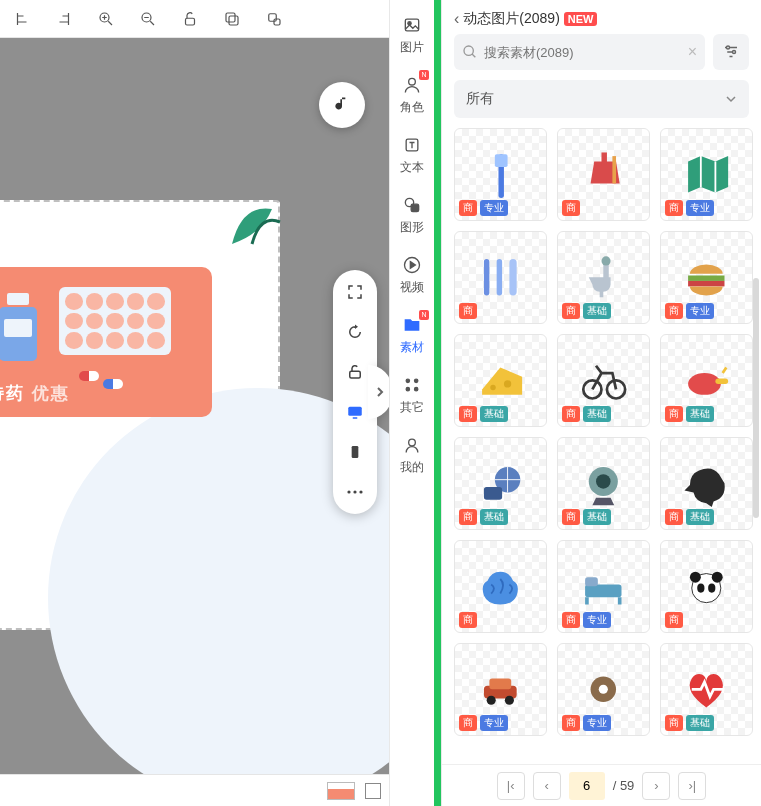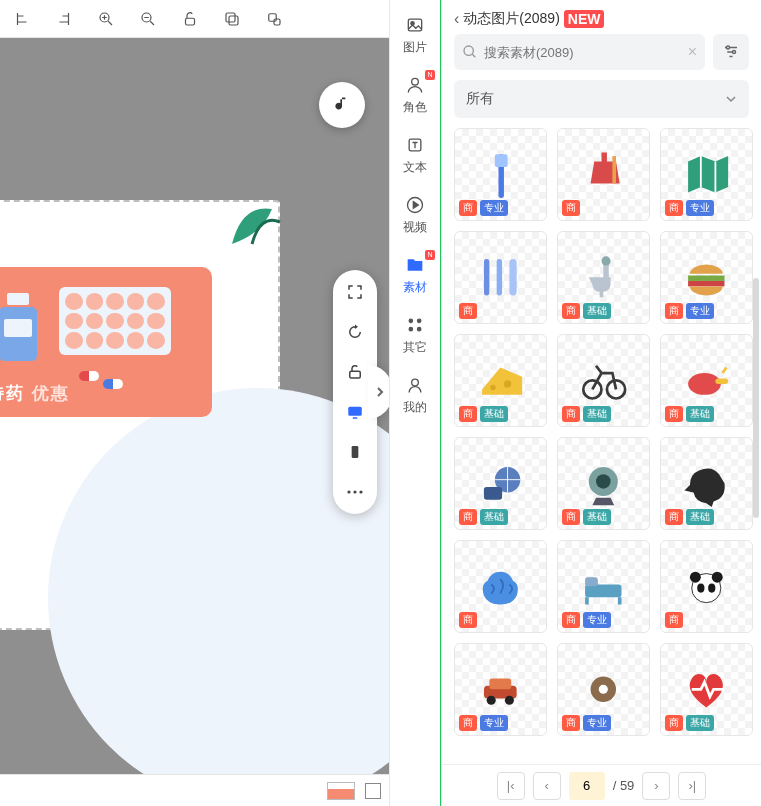--- a/index.html
+++ b/index.html
@@ -32,31 +32,31 @@
 .float-bar{position:absolute;right:12px;top:270px;width:44px;background:#fff;border-radius:22px;box-shadow:0 2px 12px rgba(0,0,0,.25);padding:12px 0;display:flex;flex-direction:column;align-items:center;gap:20px}
 .float-bar .fb{width:20px;height:20px;color:#444;cursor:pointer;display:flex;align-items:center;justify-content:center}
 .float-bar .fb.active{color:#2f6bff}
 .float-notch{position:absolute;right:-15px;top:50%;transform:translateY(-50%);width:24px;height:54px;background:#fff;border-radius:0 27px 27px 0;display:flex;align-items:center;justify-content:center;box-shadow:4px 0 8px rgba(0,0,0,.12)}
 
 .bottom-pager{position:absolute;left:0;right:0;bottom:0;height:32px;background:#fff;border-top:1px solid #e5e5e5;display:flex;align-items:center;justify-content:flex-end;gap:10px;padding:0 8px}
 .bottom-pager .thumb{width:28px;height:18px;border:1px solid #bbb;background:linear-gradient(#fff 40%,#f58b72 40%)}
 .bottom-pager .sq{width:16px;height:16px;border:1.5px solid #888}
 
 
-.cat-rail{width:52px;background:#fff;border-left:1px solid #e8e8e8;border-right:1px solid #22c55e;display:flex;flex-direction:column;align-items:center;padding-top:10px;gap:10px}
+.cat-rail{width:52px;background:#fff;border-left:1px solid #e8e8e8;border-right:7px solid #22c55e;display:flex;flex-direction:column;align-items:center;padding-top:10px;gap:10px}
 .cat-item{display:flex;flex-direction:column;align-items:center;gap:3px;font-size:12px;color:#555;cursor:pointer;position:relative;width:100%;padding:4px 0}
 .cat-item.active{color:#2f6bff}
 .cat-item .ci{width:22px;height:22px;display:flex;align-items:center;justify-content:center}
 .cat-item .nbadge{position:absolute;top:0;right:5px;width:10px;height:10px;background:#ff4d4d;border-radius:2px;color:#fff;font-size:7px;line-height:10px;text-align:center}
 
 
 .panel{width:320px;background:#fff;display:flex;flex-direction:column;border-left:1px solid #e8e8e8}
 .panel-head{padding:10px 12px 6px;display:flex;align-items:center;gap:4px;font-size:14px;color:#333}
 .panel-head .back{font-size:16px;color:#666;cursor:pointer}
-.new-badge{background:#ff4d4d;color:#fff;font-size:14px;padding:1px 4px;border-radius:3px;font-weight:600}
+.new-badge{background:#ff4d4d;color:#fff;font-size:11px;padding:1px 4px;border-radius:3px;font-weight:600}
 .search-row{display:flex;gap:8px;padding:0 12px 10px}
 .search-box{flex:1;height:36px;background:#f2f3f5;border-radius:6px;display:flex;align-items:center;padding:0 8px;gap:6px;color:#888}
 .search-box input{flex:1;border:none;background:transparent;outline:none;font-size:13px;color:#333}
 .filter-btn{width:36px;height:36px;background:#f2f3f5;border-radius:6px;display:flex;align-items:center;justify-content:center;color:#666;cursor:pointer}
 .drop{height:38px;margin:0 12px 10px;background:#f2f3f5;border-radius:6px;display:flex;align-items:center;justify-content:space-between;padding:0 12px;font-size:14px;color:#555;cursor:pointer}
 
 .grid-wrap{flex:1;overflow-y:auto;padding:0 8px 0 12px}
 .grid{display:grid;grid-template-columns:repeat(3,1fr);gap:10px}
 .asset{aspect-ratio:1;border:1px solid #e6e6e6;border-radius:6px;position:relative;background-image:linear-gradient(45deg,#f3f3f3 25%,transparent 25%,transparent 75%,#f3f3f3 75%),linear-gradient(45deg,#f3f3f3 25%,transparent 25%,transparent 75%,#f3f3f3 75%);background-size:14px 14px;background-position:0 0,7px 7px;cursor:pointer;display:flex;align-items:center;justify-content:center}
 .asset .tags{position:absolute;left:4px;bottom:4px;display:flex;gap:3px}
@@ -239,20 +239,29 @@
         <svg width="20" height="20" viewBox="0 0 24 24" fill="none" stroke="currentColor" stroke-width="1.6">
           <rect x="5" y="5" width="14" height="14" rx="2"></rect>
           <path d="M9 9h6M12 9v7"></path>
         </svg>
       </span>
       <span>文本</span>
     </div>
     <div class="cat-item">
       <span class="ci">
         <svg width="20" height="20" viewBox="0 0 24 24" fill="none" stroke="currentColor" stroke-width="1.6">
+          <circle cx="9" cy="9" r="5"></circle>
+          <rect x="11" y="11" width="9" height="9" rx="2" fill="currentColor"></rect>
+        </svg>
+      </span>
+      <span>图形</span>
+    </div>
+    <div class="cat-item">
+      <span class="ci">
+        <svg width="20" height="20" viewBox="0 0 24 24" fill="none" stroke="currentColor" stroke-width="1.6">
           <circle cx="12" cy="12" r="9"></circle>
           <path d="M10 8l6 4-6 4z" fill="currentColor"></path>
         </svg>
       </span>
       <span>视频</span>
     </div>
     <div class="cat-item active">
       <span class="ci">
         <svg width="20" height="20" viewBox="0 0 24 24" fill="none" stroke="currentColor" stroke-width="1.6">
           <path d="M4 6h6l2 2h8v10H4z" fill="currentColor"></path>

